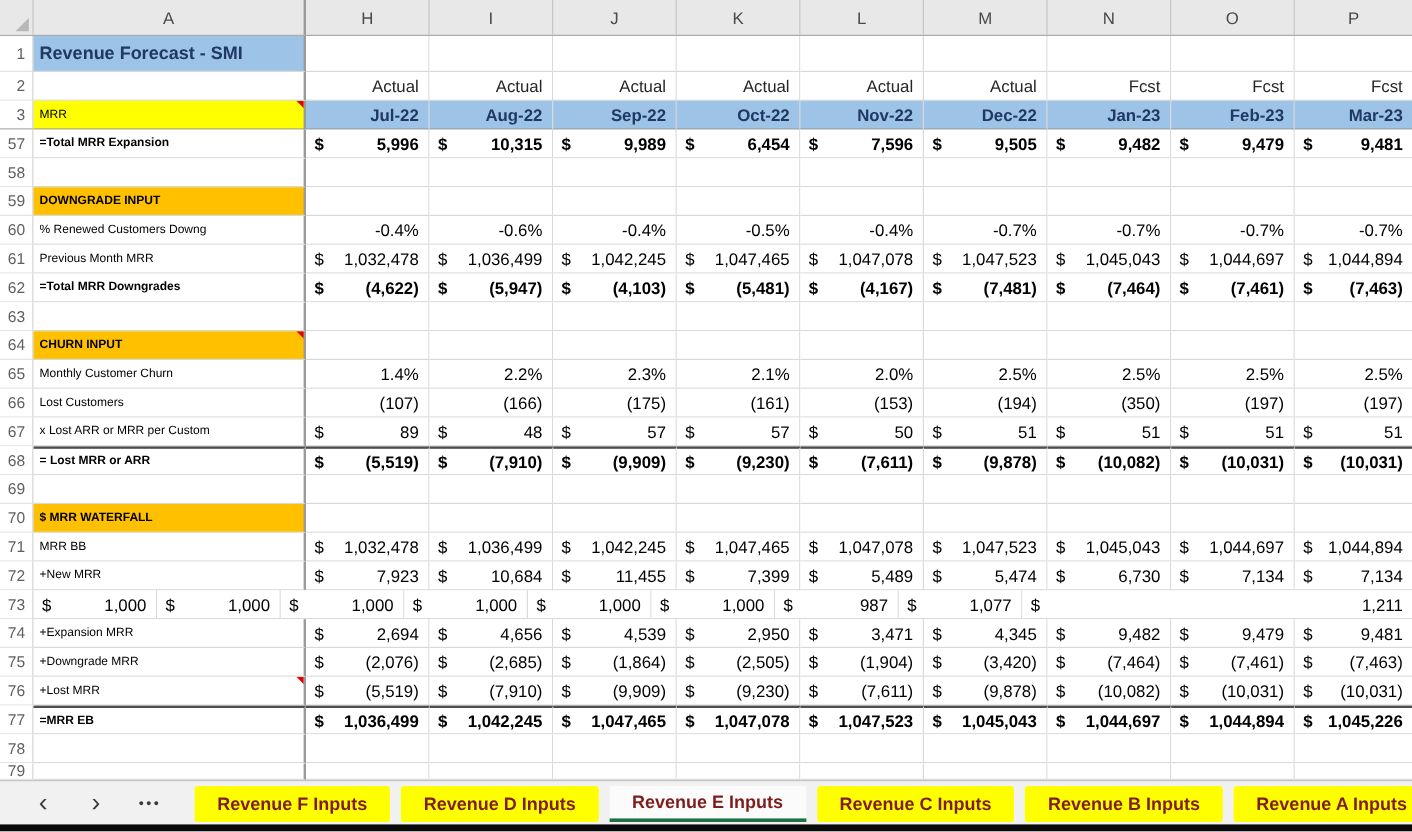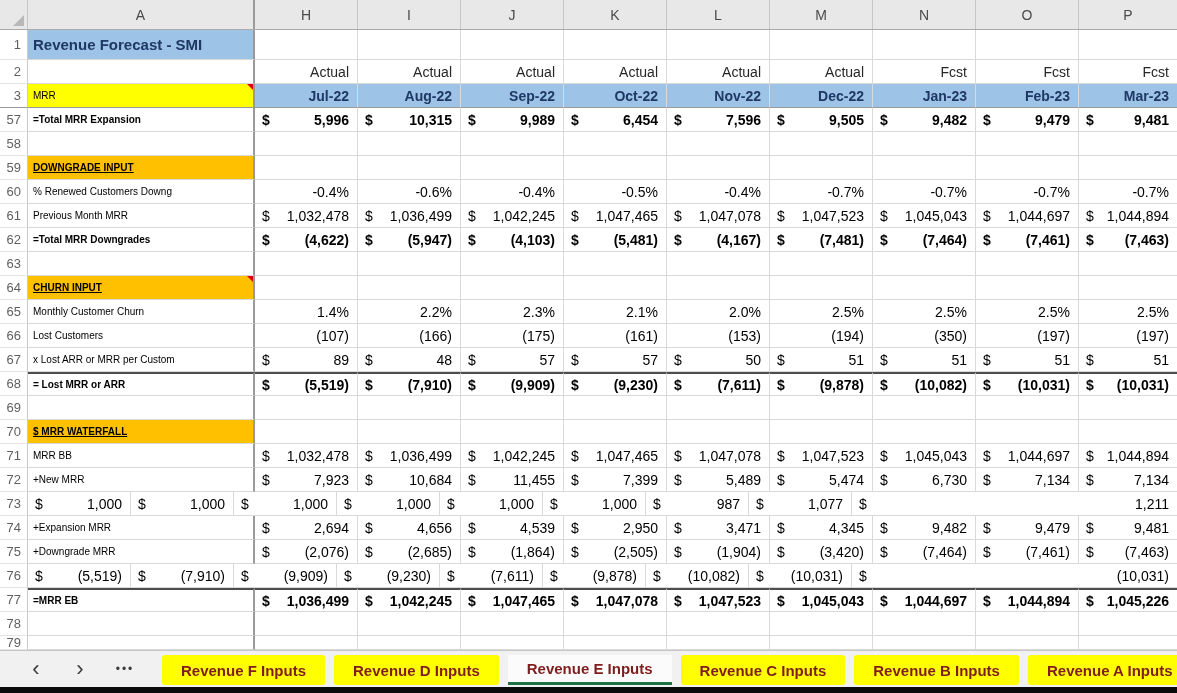--- a/index.html
+++ b/index.html
@@ -38,21 +38,21 @@
   
   .row.freeze-bottom .cellA, .row.freeze-bottom .cell, .row.freeze-bottom .gut { border-bottom:1px solid #9A9A9A; }
 
   
   .row.title .cellA { background:var(--title-blue,#9DC3E6); font-size:15px; font-weight:bold; color:var(--navy,#1F3864); }
   .row.meta .cell { justify-content:center; color:#262626; }
   .row.months .cellA { background:var(--yellow,#FFFF00); }
   .row.months .cell { background:var(--title-blue,#9DC3E6); justify-content:center;
                       font-weight:bold; color:var(--navy,#1F3864); }
   .row.section .cellA { background:var(--orange,#FFC000); font-weight:bold; }
-  .row.section .cellA .lbl { text-decoration:underline; }
+  .row.section .cellA .lbl { }
   .row.total .cellA, .row.total .cell { font-weight:bold; }
   .row.topborder .cellA, .row.topborder .cell { border-top:2px solid #4d4d4d; }
 
   .lbl { pointer-events:none; }
   .cur { position:absolute; left:7px; }
   .val { width:100%; text-align:right; padding-right:8px; }
 
   .note-tri { position:absolute; top:0; right:0; width:0; height:0;
               border-left:8px solid transparent; border-top:8px solid var(--note-red,#E00000); }
   .cellA .note-tri { right:-2px; }
@@ -770,20 +770,24 @@
             <span class="cur">$</span>
             <span class="val">(7,461)</span>
           </div>
           <div class="cell last">
             <span class="cur">$</span>
             <span class="val">(7,463)</span>
           </div>
         </div>
         <div class="row data">
           <div class="gut">76</div>
+          <div class="cellA">
+            <span class="lbl">+Lost MRR</span>
+            <span class="note-tri"></span>
+          </div>
           <div class="cell">
             <span class="cur">$</span>
             <span class="val">(5,519)</span>
           </div>
           <div class="cell">
             <span class="cur">$</span>
             <span class="val">(7,910)</span>
           </div>
           <div class="cell">
             <span class="cur">$</span>

